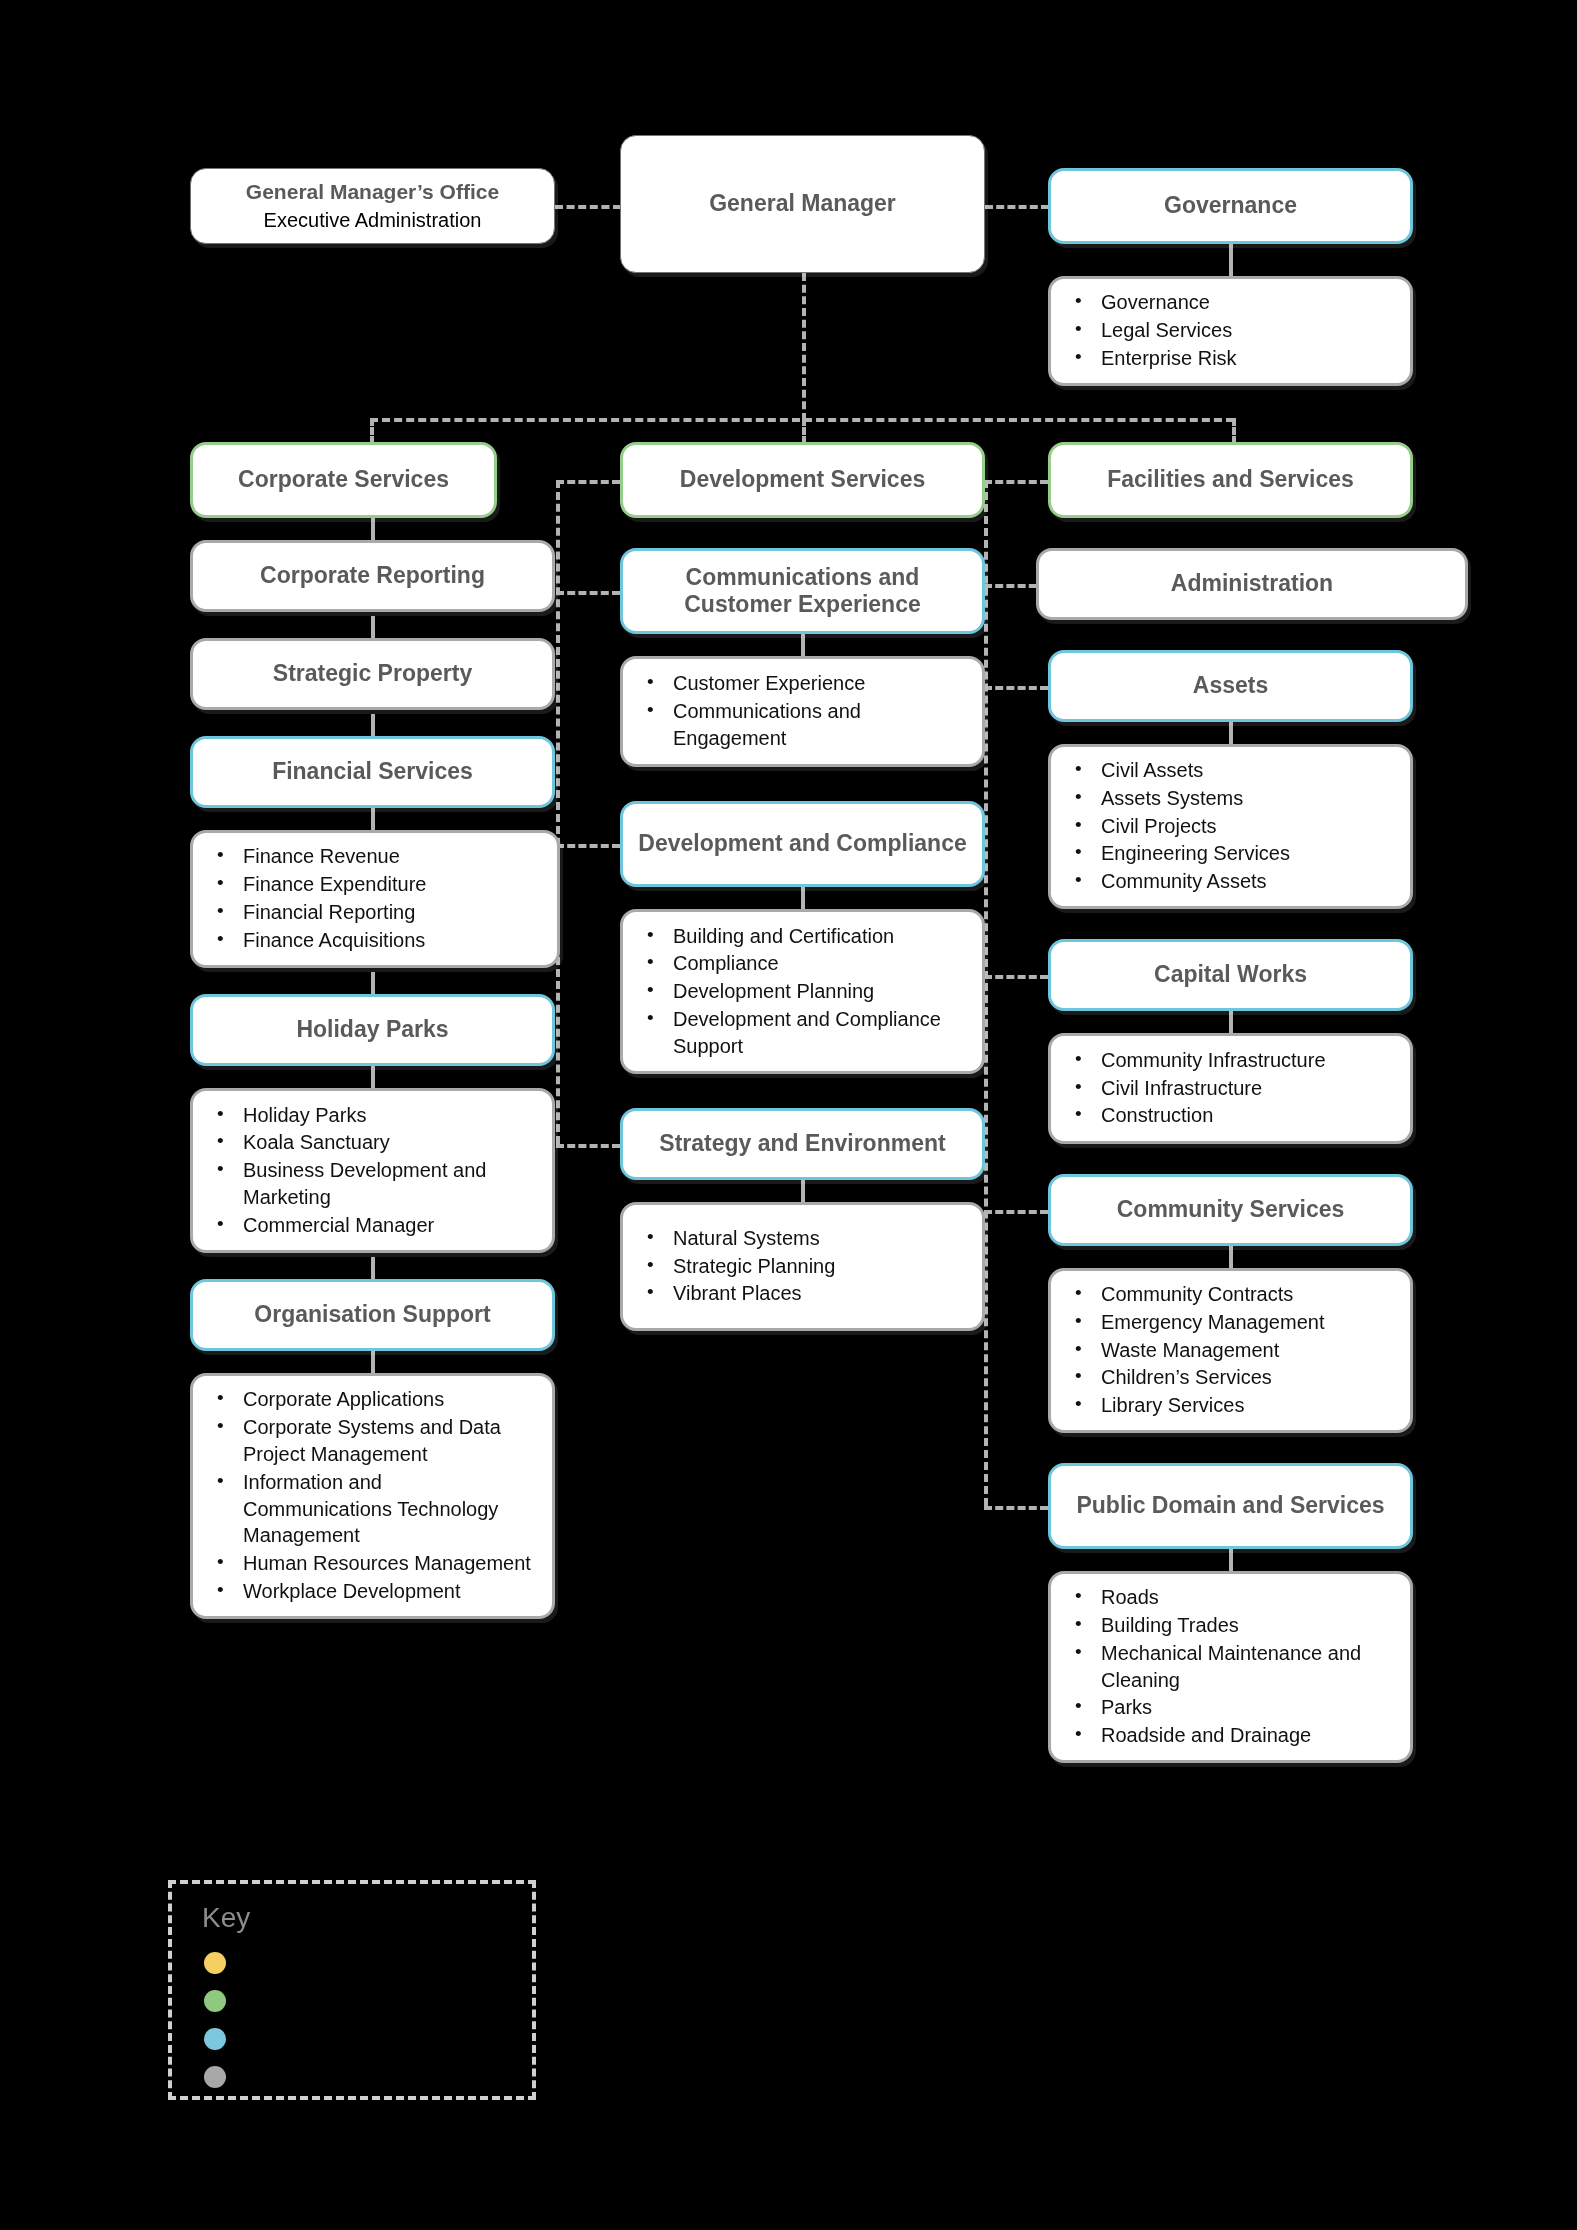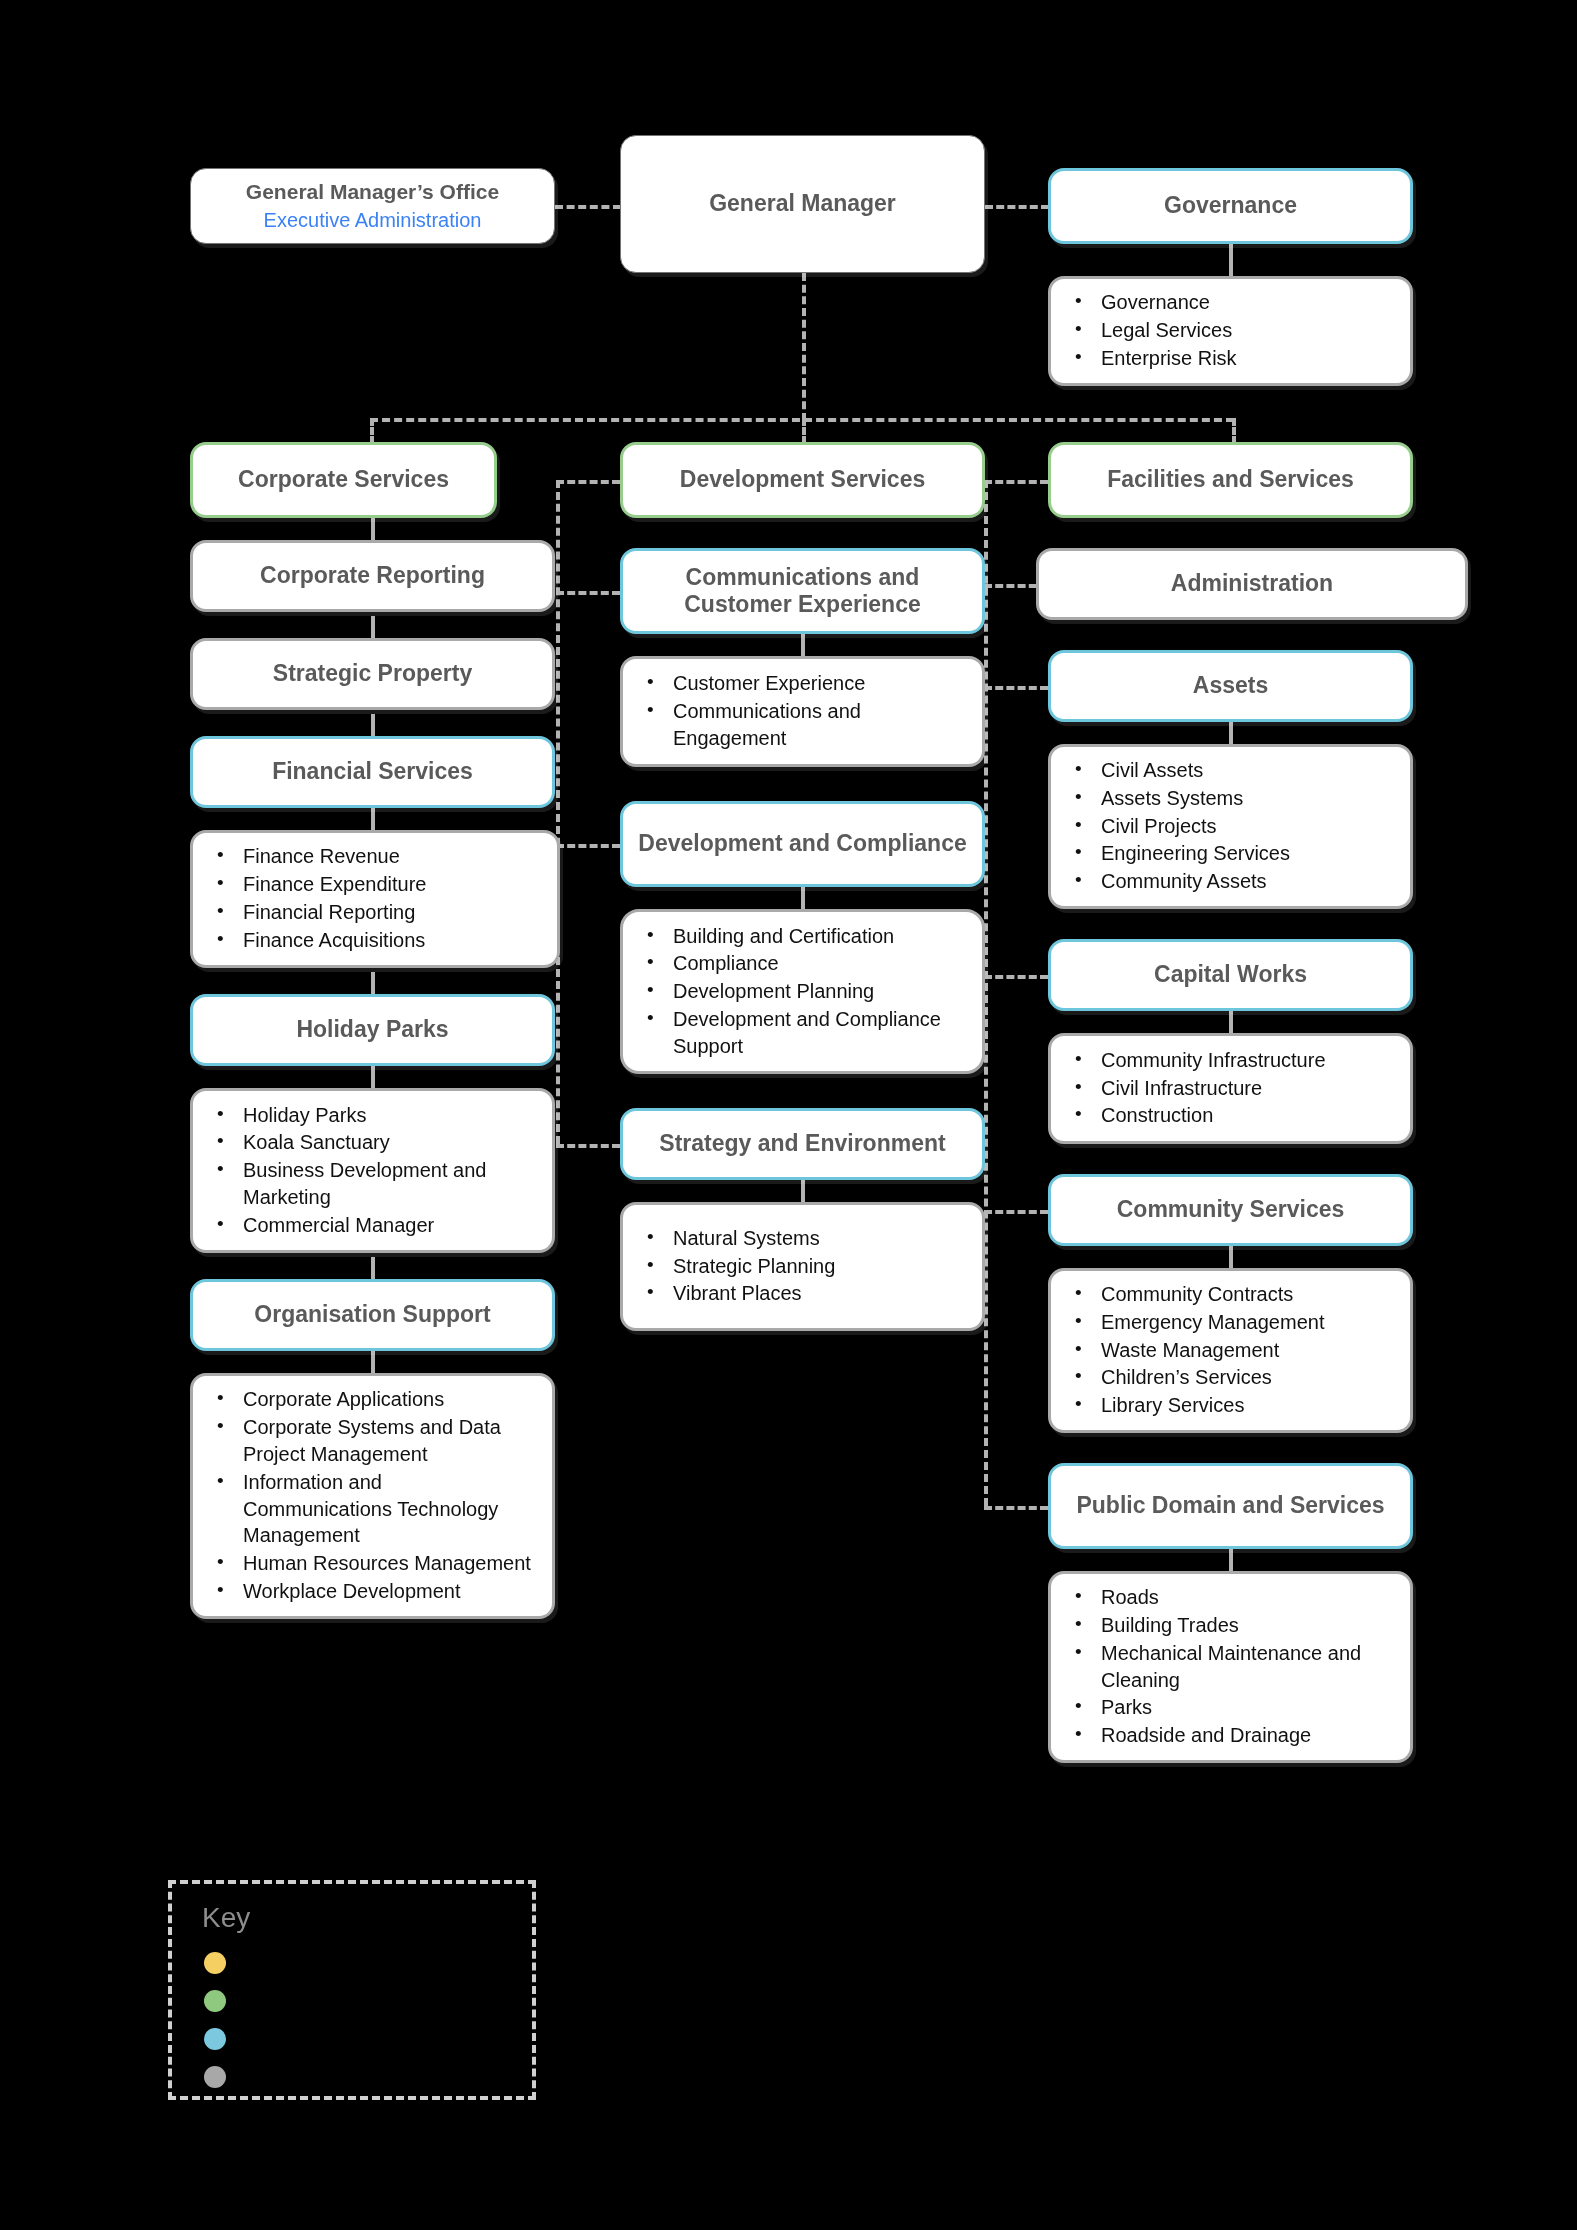--- a/index.html
+++ b/index.html
@@ -58,21 +58,21 @@
     text-align: center;
     line-height: 1.18;
     padding: 0 12px;
   }
 
   .title-lg  { font-size: 23px; }
   .title-md  { font-size: 21px; }
 
   .box-sub {
     font-size: 20px;
-    color: #3b82f6;
+    color: #000000;
     text-align: right;
     line-height: 1.2;
     font-weight: normal;
     padding-top: 3px;
   }
 
   .box.stack {
     flex-direction: column;
     justify-content: center;
   }
@@ -226,21 +226,21 @@
       <ul class="bullets">
         <li>Customer Experience</li>
         <li>Communications and Engagement</li>
       </ul>
     </div>
     <div class="box cyan stack" style="left: 620px; top: 801px; width: 365px; height: 86px;">
       <div class="box-title title-lg">Development and Compliance</div>
     </div>
     <div class="conn conn-h" style="left: 556px; top: 844px; width: 64px; height: 0px;"></div>
     <div class="conn-solid-v" style="left: 800.5px; top: 887px; width: 4px; height: 22px;"></div>
-    <div class="box gray listbox" style="left: 620px; top: 909px; width: 365px; height: 165px; border-radius: 19px;">
+    <div class="box gray listbox" style="left: 620px; top: 909px; width: 365px; height: 165px;">
       <ul class="bullets">
         <li>Building and Certification</li>
         <li>Compliance</li>
         <li>Development Planning</li>
         <li>Development and Compliance Support</li>
       </ul>
     </div>
     <div class="box cyan stack" style="left: 620px; top: 1108px; width: 365px; height: 72px;">
       <div class="box-title title-lg">Strategy and Environment</div>
     </div>

